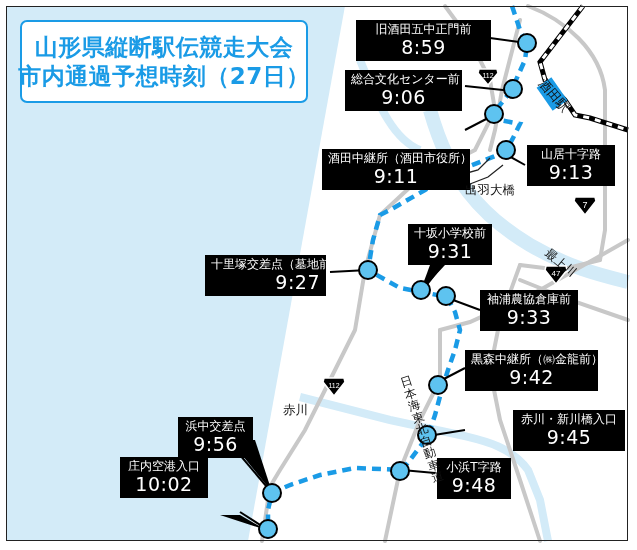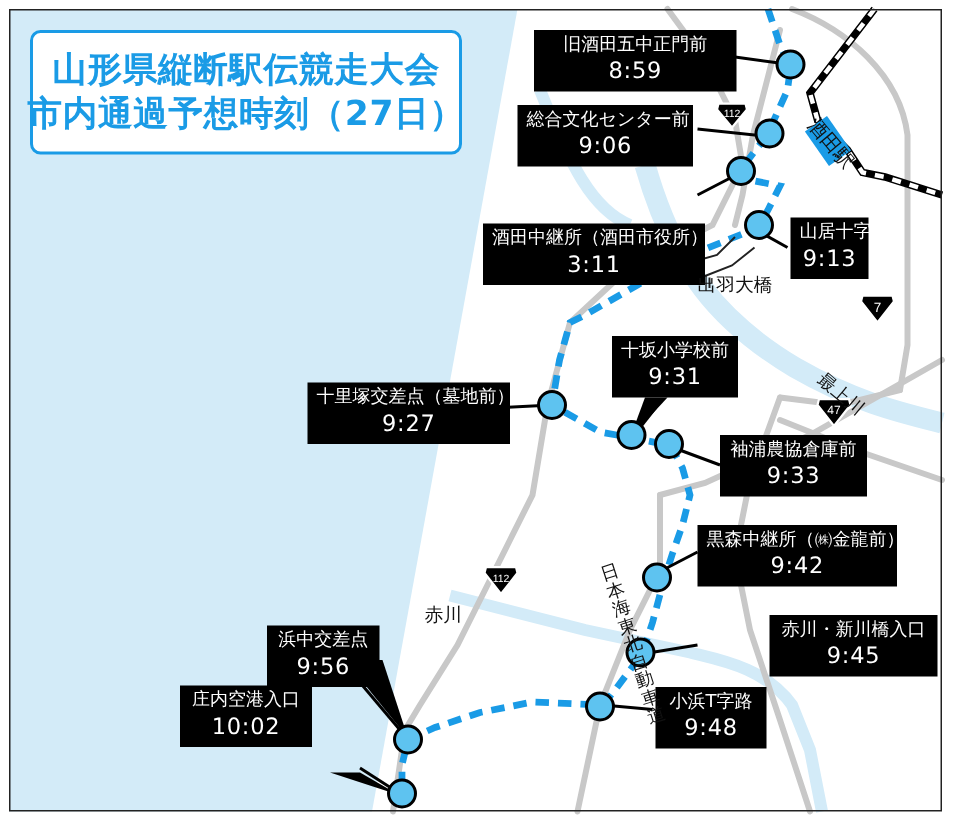--- a/index.html
+++ b/index.html
@@ -10,21 +10,21 @@
            border: 1.5px solid #222; box-sizing: border-box; pointer-events: none; }
   .title-box { position: absolute; left: 20px; top: 20px; width: 288px; height: 83px;
                background: #ffffff; border: 2.5px solid #1a9be6; border-radius: 7px;
                box-sizing: border-box; display: flex; flex-direction: column;
                justify-content: center; align-items: center; }
   .title-line { color: #1a9be6; font-weight: bold; font-size: 23px; line-height: 29px;
                 letter-spacing: 0.5px; white-space: nowrap; }
   .label { position: absolute; background: #000; color: #fff; text-align: center;
            padding: 2px 6px 3px; box-sizing: border-box; white-space: nowrap; }
   .label .name { font-size: 12px; line-height: 15px; display: block; }
-  .label .time { font-size: 15px; line-height: 21px; display: block; font-weight: 500; letter-spacing: 0.5px; }
+  .label .time { font-size: 19px; line-height: 21px; display: block; font-weight: 500; letter-spacing: 0.5px; }
   .place { position: absolute; color: #111; font-size: 12.5px; white-space: nowrap; }
   .vert { position: absolute; color: #111; font-size: 12px; line-height: 12.5px;
           width: 13px; text-align: center; white-space: normal; word-break: break-all; }
 </style>
 </head>
 <body>
 
 <svg id="map" viewBox="0 0 637 550" xmlns="http://www.w3.org/2000/svg">
 
   <polygon points="6,6 345,6 248,541 6,541" fill="#d3ebf8"></polygon>
@@ -126,27 +126,27 @@
 <div class="label" style="left:356px; top:20px; width:135px;">
   <span class="name">旧酒田五中正門前</span>
   <span class="time">8:59</span>
 </div>
 <div class="label" style="left:345px; top:70px; width:117px;">
   <span class="name">総合文化センター前</span>
   <span class="time">9:06</span>
 </div>
 <div class="label" style="left:322px; top:120px; width:148px;margin-top:29px;">
   <span class="name">酒田中継所（酒田市役所）</span>
-  <span class="time">3:11</span>
+  <span class="time">9:11</span>
 </div>
-<div class="label" style="left:527px; top:145px; width:52px;">
+<div class="label" style="left:527px; top:145px; width:88px;">
   <span class="name">山居十字路</span>
   <span class="time">9:13</span>
 </div>
-<div class="label" style="left:205px; top:255px; width:135px;">
+<div class="label" style="left:205px; top:255px; width:121px;text-align:right;">
   <span class="name">十里塚交差点（墓地前）</span>
   <span class="time">9:27</span>
 </div>
 <div class="label" style="left:408px; top:224px; width:84px;">
   <span class="name">十坂小学校前</span>
   <span class="time">9:31</span>
 </div>
 <div class="label" style="left:480px; top:290px; width:98px;">
   <span class="name">袖浦農協倉庫前</span>
   <span class="time">9:33</span>

